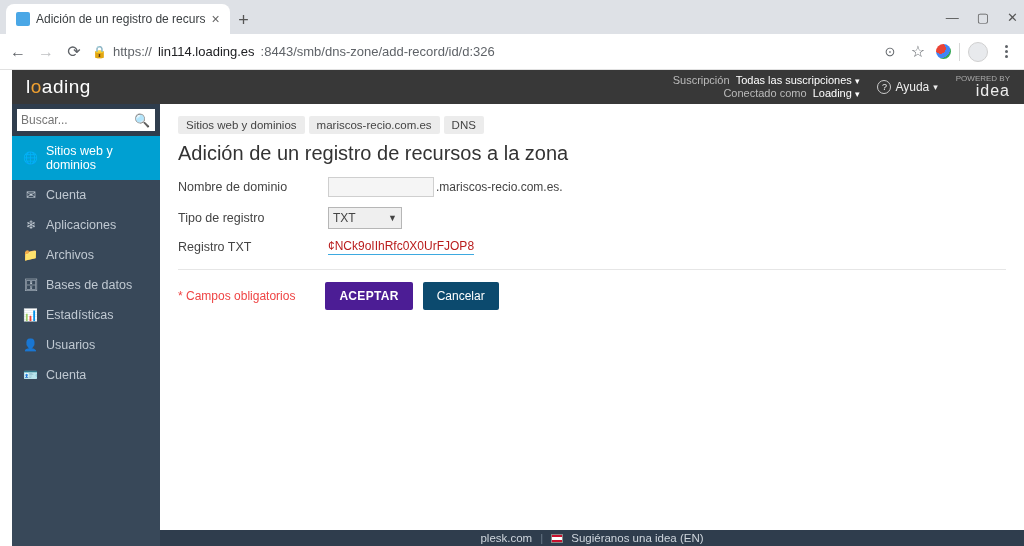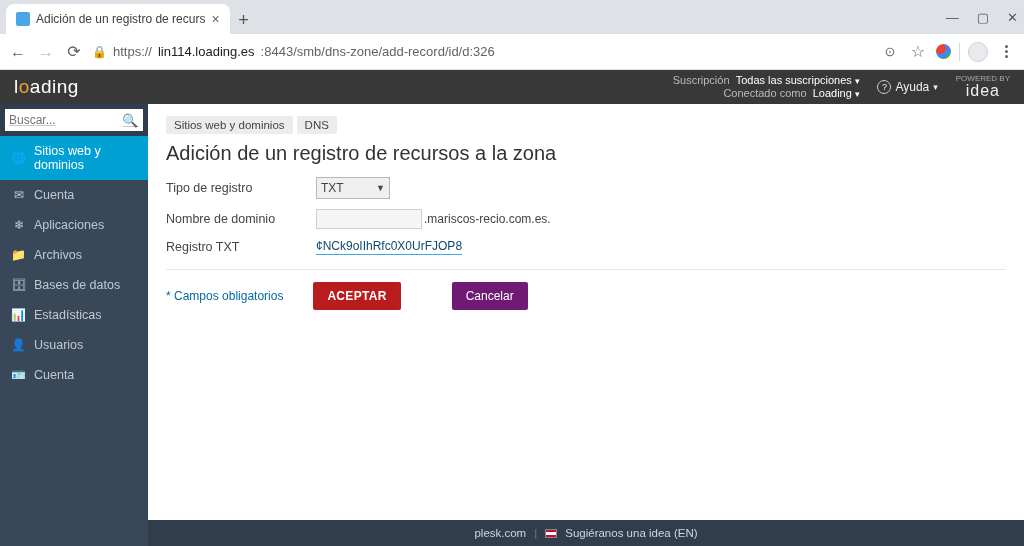--- a/index.html
+++ b/index.html
@@ -19,63 +19,63 @@
   .nav-icon { width: 20px; height: 20px; display: flex; align-items: center; justify-content: center; color: #5f6368; font-size: 16px; }
   .url { flex: 1; display: flex; align-items: center; font-size: 13px; color: #5f6368; gap: 6px; }
   .url .lock { font-size: 12px; }
   .url .domain { color: #202124; }
   .ext-icon.colored { background: radial-gradient(circle at 30% 30%, #ea4335 35%, #4285f4 35% 65%, #34a853 65%); border-radius: 50%; width: 15px; height: 15px; }
   .avatar { width: 20px; height: 20px; border-radius: 50%; background: #e8eaed; border: 1px solid #d0d0d0; }
   .menu-dots { display:flex; flex-direction: column; gap:2px; align-items:center; justify-content:center; width:20px; }
   .menu-dots span { width:3px; height:3px; background:#5f6368; border-radius:50%; }
 
   
-  .app { flex: 1; display: flex; flex-direction: column; min-height: 0; }
+  .app { flex: 1; display: flex; flex-direction: column; min-height: 0; padding-left: 12px; }
   .app-header { height: 34px; background: #383838; color: #fff; display: flex; align-items: center; padding: 0 14px; font-size: 12px; }
   .brand { font-size: 19px; font-weight: 300; letter-spacing: .5px; }
   .brand .accent { color: #f0a030; }
   .app-header .right { margin-left: auto; display: flex; align-items: center; gap: 18px; }
   .conn { text-align: right; line-height: 1.2; font-size: 11px; color: #bbb; }
   .conn .white { color: #fff; }
   .caret { font-size: 9px; vertical-align: middle; }
   .help { display: flex; align-items: center; gap: 4px; color: #eee; }
-  .plesk { text-align: center; font-size: 8px; color: #aaa; line-height: 1; }
+  .plesk { text-align: right; font-size: 8px; color: #aaa; line-height: 1; }
   .plesk .big { font-size: 16px; color: #eee; letter-spacing: 1px; }
 
   
   .app-body { flex: 1; display: flex; min-height: 0; }
   .sidebar { width: 148px; background: #384859; color: #c0c9d2; display: flex; flex-direction: column; font-size: 12.5px; }
-  .searchwrap { padding: 5px; background: #2f3d4d; text-decoration: underline; }
+  .searchwrap { padding: 5px; background: #2f3d4d; }
   .searchwrap .box { background: #fff; display: flex; align-items: center; height: 22px; padding: 0 4px; }
   .searchwrap input { border: 0; outline: 0; flex: 1; font-size: 12px; min-width:0; }
   .searchwrap .mag { color: #888; font-size: 13px; }
   .side-item { display: flex; align-items: center; gap: 8px; padding: 8px 12px; cursor: pointer; }
   .side-item.active { background: #00a0d2; color: #fff; }
   .side-ico { width: 14px; display: inline-flex; justify-content: center; font-size: 12px; }
 
   .main { flex: 1; background: #fff; display: flex; flex-direction: column; min-height: 0; }
   .main-content { flex: 1; padding: 12px 18px; overflow: auto; }
   .breadcrumb { display: flex; gap: 4px; font-size: 11.5px; margin-bottom: 8px; }
   .crumb { background: #ececec; color: #444; padding: 3px 8px; border-radius: 2px; }
   h1.page-title { font-size: 20px; font-weight: 400; color: #333; margin-bottom: 12px; }
 
   .form-row { display: flex; align-items: center; font-size: 12.5px; color: #444; margin-bottom: 10px; }
   .form-row .lbl { width: 150px; }
   .sel { border: 1px solid #b6b6b6; height: 22px; font-size: 12px; width: 74px; padding: 0 4px; display:flex; align-items:center; justify-content:space-between; background:#efefef; }
   .txtinput { border: 1px solid #cfcfcf; background: #f5f5f5; height: 20px; width: 106px; }
   .suffix { font-size: 12px; color: #444; margin-left: 2px; }
-  .txtval { border-bottom: 1px solid #3da9e0; color: #0c4a6e; font-size: 12px; padding-bottom: 1px; }
+  .txtval { border-bottom: 1px solid #3da9e0; color: #b91c1c; font-size: 12px; padding-bottom: 1px; }
   .divider { border-top: 1px solid #e6e6e6; margin: 14px 0 12px; }
-  .req { color: #0369a1; font-size: 12px; margin-right: 20px; }
+  .req { color: #ef4444; font-size: 12px; margin-right: 20px; }
   .actions { display: flex; align-items: center; gap: 10px; }
   .btn { border: 0; padding: 7px 14px; font-size: 12px; border-radius: 2px; cursor: pointer; }
-  .btn.primary { background: #b91c1c; color: #fff; font-weight: 600; letter-spacing: .3px; }
-  .btn.secondary { background: #701a75; color: #fff; margin-left: 41px; }
-
-  .footer { height: 26px; background: #2f3d4d; color: #cfd6dd; font-size: 11.5px; display: flex; align-items: center; justify-content: center; gap: 8px; text-align: right; }
+  .btn.primary { background: #4c1d95; color: #fff; font-weight: 600; letter-spacing: .3px; }
+  .btn.secondary { background: #0c4a6e; color: #fff; }
+
+  .footer { height: 16px; background: #2f3d4d; color: #cfd6dd; font-size: 11.5px; display: flex; align-items: center; justify-content: center; gap: 8px; text-align: right; }
   .footer a { color: #cfd6dd; }
   .footer .sep { color: #6b7a89; }
   .footer .flag { width: 12px; height: 9px; background: linear-gradient(#c8102e 33%, #fff 33% 66%, #c8102e 66%); display:inline-block; border:1px solid #888; }
 </style>
 </head>
 <body>
 
 <div class="chrome">
 
   <div class="tabbar">
@@ -175,40 +175,41 @@
         <div class="side-item">
           <span class="side-ico">🪪</span>
           <span>Cuenta</span>
         </div>
       </div>
 
       <div class="main">
         <div class="main-content">
           <div class="breadcrumb">
             <span class="crumb">Sitios web y dominios</span>
+            <span class="crumb">mariscos-recio.com.es</span>
             <span class="crumb">DNS</span>
           </div>
 
           <h1 class="page-title">Adición de un registro de recursos a la zona</h1>
+
+          <div class="form-row">
+            <div class="lbl">Nombre de dominio</div>
+            <input class="txtinput" style="">
+            <span class="suffix">.mariscos-recio.com.es.</span>
+          </div>
 
           <div class="form-row">
             <div class="lbl">Tipo de registro</div>
             <div class="sel">
               <span>TXT</span>
               <span style="font-size:9px;">▼</span>
             </div>
           </div>
 
           <div class="form-row">
-            <div class="lbl">Nombre de dominio</div>
-            <input class="txtinput" style="">
-            <span class="suffix">.mariscos-recio.com.es.</span>
-          </div>
-
-          <div class="form-row">
             <div class="lbl">Registro TXT</div>
             <span class="txtval">¢NCk9oIIhRfc0X0UrFJOP8</span>
           </div>
 
           <div class="divider"></div>
 
           <div class="actions">
             <span class="req">* <span>Campos obligatorios</span></span>
             <button class="btn primary">ACEPTAR</button>
             <button class="btn secondary">Cancelar</button>

